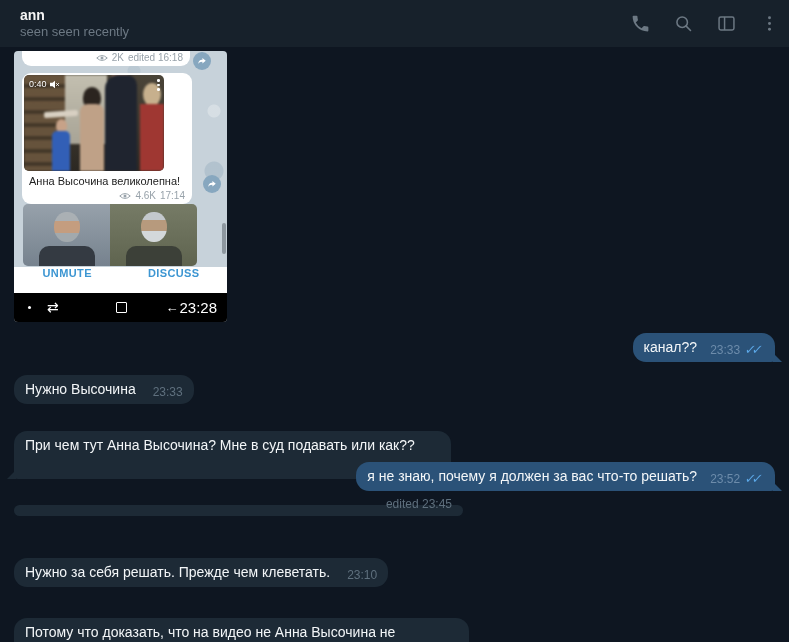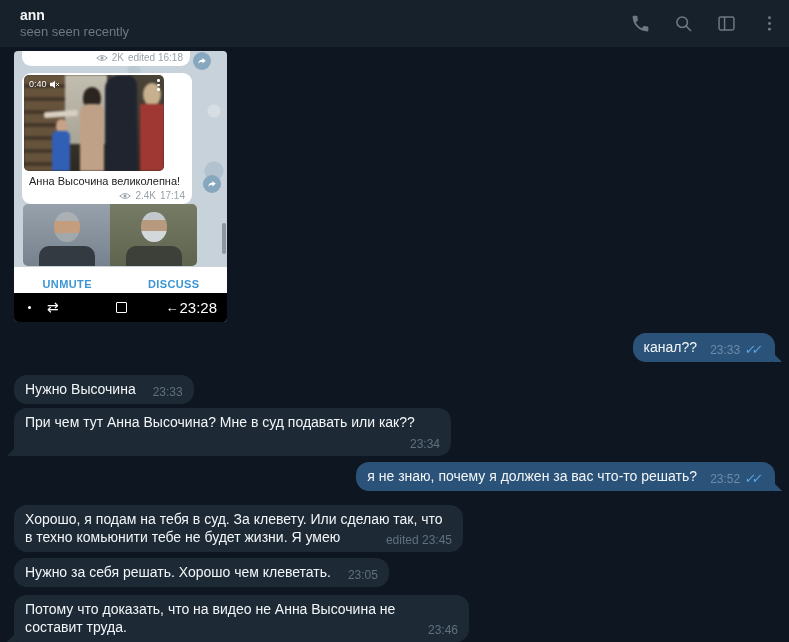--- a/index.html
+++ b/index.html
@@ -64,21 +64,21 @@
   .ph-right{background:linear-gradient(180deg,#767b66,#5f644f);}
   .head{position:absolute;left:50%;top:8px;transform:translateX(-50%);width:26px;height:30px;border-radius:48%;}
   .ph-left .head{background:linear-gradient(180deg,#aab0b4 0 30%,#c49d7f 30% 70%,#a2a9ad 70%);}
   .ph-right .head{background:linear-gradient(180deg,#c3c8cc 0 26%,#b79a7d 26% 62%,#d3d8da 62%);}
   .torso{position:absolute;left:50%;bottom:-6px;transform:translateX(-50%);width:56px;height:26px;border-radius:10px 10px 0 0;}
   .ph-left .torso{background:#343a42;}
   .ph-right .torso{background:#3c4038;}
   .inner-scrollbar{position:absolute;right:1px;top:172px;width:4px;height:31px;border-radius:2px;
     background:rgba(92,102,112,.55);}
   .actionbar{position:absolute;left:0;right:0;top:216px;height:34px;background:#fff;
-    display:flex;align-items:center;}
+    display:flex;}
   .actionbar span{flex:1;text-align:center;color:#3d96d2;font-size:11px;font-weight:bold;
     letter-spacing:.4px;cursor:pointer;}
   .pnavbar{position:absolute;left:0;right:0;top:242px;height:29px;background:#000;color:#fff;}
   .pnavbar .dot{position:absolute;left:14px;top:13px;width:3px;height:3px;border-radius:50%;background:#fff;}
   .nav-recents{position:absolute;left:33px;top:5px;font-size:14px;line-height:18px;}
   .nav-home{position:absolute;left:102px;top:9px;width:9px;height:9px;border:1.4px solid #fff;border-radius:1px;}
   .nav-time{position:absolute;right:10px;top:5px;font-size:15px;line-height:19px;display:flex;align-items:center;}
   .nav-back{font-size:13px;margin-right:1px;}
   
   .msg{position:absolute;box-sizing:border-box;border-radius:13px;color:#f3f6f8;
@@ -87,21 +87,21 @@
   .in{background:#1d2a36;}
   .out{background:#2b5278;}
   .meta{position:absolute;right:11px;bottom:5px;display:flex;align-items:center;gap:5px;
     font-size:12px;line-height:14px;white-space:nowrap;}
   .in .meta{color:#5f707e;}
   .out .meta{color:#6d8cab;}
   .checks{color:#5ca8e8;font-size:13px;letter-spacing:-4px;padding-right:5px;transform:skewX(-10deg);}
   .tail-r{border-bottom-right-radius:4px;}
   .tail-r::after{content:"";position:absolute;right:-7px;bottom:0;width:9px;height:9px;
     background:#2b5278;clip-path:polygon(0 0,100% 100%,0 100%);}
-  .tail-l{border-bottom-left-radius:4px;}
+  .tail-l{border-bottom-left-radius:4px;margin-top:23px;}
   .tail-l::after{content:"";position:absolute;left:-7px;bottom:0;width:9px;height:9px;
     background:#1d2a36;clip-path:polygon(100% 0,100% 100%,0 100%);}
   .m1{top:286px;right:14px;padding-right:78px;}
   .m2{top:328px;left:14px;padding-right:58px;}
   .m3{top:361px;left:14px;width:437px;padding-bottom:25px;}
   .m4{top:415px;right:14px;padding-right:78px;margin-left:16px;}
   .m5{top:458px;left:14px;width:449px;}
   .m6{top:511px;left:14px;padding-right:58px;}
   .m7{top:548px;left:14px;width:455px;}
 </style>
@@ -190,21 +190,21 @@
               <i></i>
               <i></i>
             </div>
         </div>
         <div class="caption">Анна Высочина великолепна!</div>
         <div class="sstats">
           <svg width="12" height="8" viewBox="0 0 16 10">
             <path d="M1 5 Q8 -1.5 15 5 Q8 11.5 1 5 Z" fill="none" stroke="#98a2aa" stroke-width="1.3"></path>
             <circle cx="8" cy="5" r="2" fill="#98a2aa"></circle>
           </svg>
-          <span>2.4K</span>
+          <span>4.6K</span>
           <span>17:14</span>
         </div>
       </div>
       <div class="share share2">
         <svg width="10" height="10" viewBox="0 0 24 24">
             <path d="M13 5 l8 6.5 -8 6.5 v-4.4 C8 13.4 5 15.5 3 19 3.6 12 8 8.6 13 9.3 Z" fill="#fff"></path>
           </svg>
       </div>
 
       <div class="photo">
@@ -260,31 +260,29 @@
 
     <div class="msg out m4 tail-r">
       <span class="txt">я не знаю, почему я должен за вас что-то решать?</span>
       <span class="meta">
         <span>23:52</span>
         <span class="checks">✓✓</span>
       </span>
     </div>
 
     <div class="msg in m5">
-      <span class="txt">Хорошо, я подам на тебя в суд. За клевету. Или сделаю так, что
-в техно комьюнити тебе не будет жизни. Я умею</span>
       <span class="meta">
         <span>edited 23:45</span>
       </span>
     </div>
 
     <div class="msg in m6">
-      <span class="txt">Нужно за себя решать. Хорошо чем клеветать.</span>
-      <span class="meta">
-        <span>23:05</span>
+      <span class="txt">Нужно за себя решать. Прежде чем клеветать.</span>
+      <span class="meta">
+        <span>23:10</span>
       </span>
     </div>
 
     <div class="msg in m7 tail-l">
       <span class="txt">Потому что доказать, что на видео не Анна Высочина не
 составит труда.</span>
       <span class="meta">
         <span>23:46</span>
       </span>
     </div>

